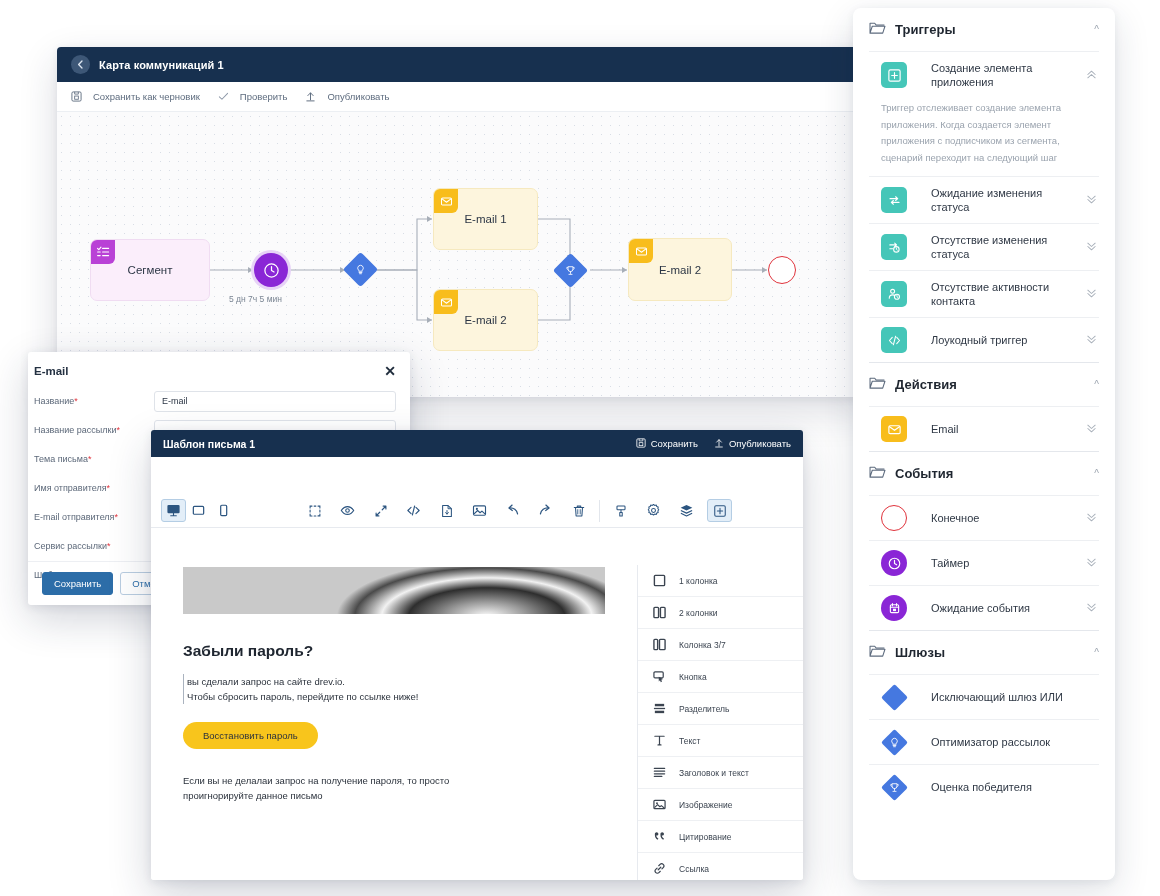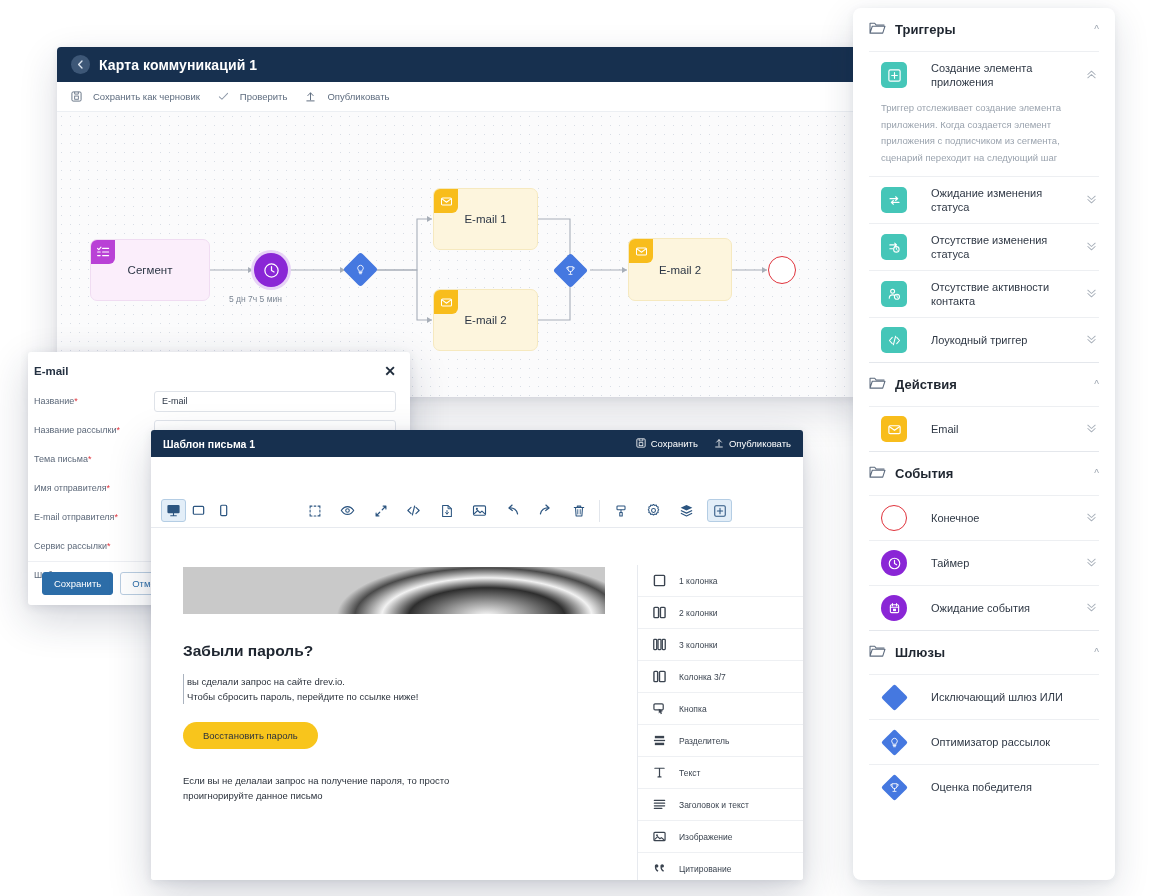--- a/index.html
+++ b/index.html
@@ -25,21 +25,21 @@
   #scenario-titlebar {
     height: 35px; background: #17304f;
     display: flex; align-items: center; padding: 0 14px; gap: 9px;
   }
   .back-circle {
     width: 19px; height: 19px; border-radius: 50%;
     background: #3d5777; color: #dfe7f1;
     display: flex; align-items: center; justify-content: center;
     font-size: 10px; line-height: 1; flex: none;
   }
-  #scenario-title { color: #ffffff; font-size: 14px; font-weight: bold; letter-spacing: .1px; }
+  #scenario-title { color: #ffffff; font-size: 11px; font-weight: bold; letter-spacing: .1px; }
   #scenario-toolbar {
     height: 30px; background: #ffffff; border-bottom: 1px solid #eceff3;
     display: flex; align-items: center; padding: 0 14px; gap: 18px;
   }
   .sc-tool { display: flex; align-items: center; gap: 11px; font-size: 9.5px; color: #5d6b7e; white-space: nowrap; }
   .sc-tool svg { display: block; }
 
   #canvas {
     position: relative; height: 285px;
     background-color: #fbfbfc;
@@ -546,30 +546,20 @@
               <svg width="13" height="13" viewBox="0 0 14 14">
                 <rect x="1" y="1.5" width="5" height="11" rx="1" stroke="#3b4450" stroke-width="1.5" fill="none"></rect>
                 <rect x="8" y="1.5" width="5" height="11" rx="1" stroke="#3b4450" stroke-width="1.5" fill="none"></rect>
               </svg>
             </span>
           <span class="block-label">2 колонки</span>
         </div>
         <div class="block-item">
           <span class="block-icon">
               <svg width="13" height="13" viewBox="0 0 14 14">
-                <rect x="0.8" y="1.5" width="3.2" height="11" rx="0.8" stroke="#3b4450" stroke-width="1.4" fill="none"></rect>
-                <rect x="5.4" y="1.5" width="3.2" height="11" rx="0.8" stroke="#3b4450" stroke-width="1.4" fill="none"></rect>
-                <rect x="10" y="1.5" width="3.2" height="11" rx="0.8" stroke="#3b4450" stroke-width="1.4" fill="none"></rect>
-              </svg>
-            </span>
-          <span class="block-label">3 колонки</span>
-        </div>
-        <div class="block-item">
-          <span class="block-icon">
-              <svg width="13" height="13" viewBox="0 0 14 14">
                 <rect x="1" y="1.5" width="4" height="11" rx="1" stroke="#3b4450" stroke-width="1.5" fill="none"></rect>
                 <rect x="7" y="1.5" width="6" height="11" rx="1" stroke="#3b4450" stroke-width="1.5" fill="none"></rect>
               </svg>
             </span>
           <span class="block-label">Колонка 3/7</span>
         </div>
         <div class="block-item">
           <span class="block-icon">
               <svg width="13" height="13" viewBox="0 0 14 14">
                 <rect x="1" y="2" width="10" height="6.5" rx="1.2" stroke="#3b4450" stroke-width="1.3" fill="none"></rect>

